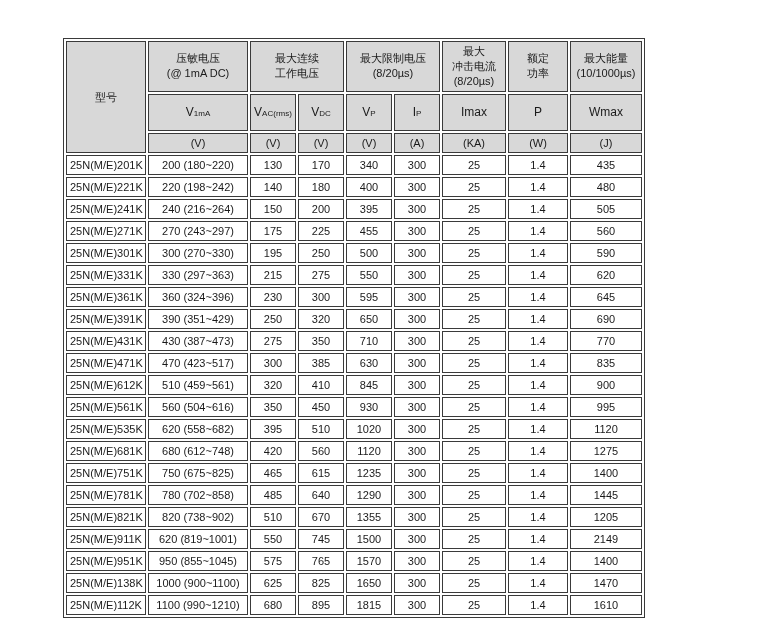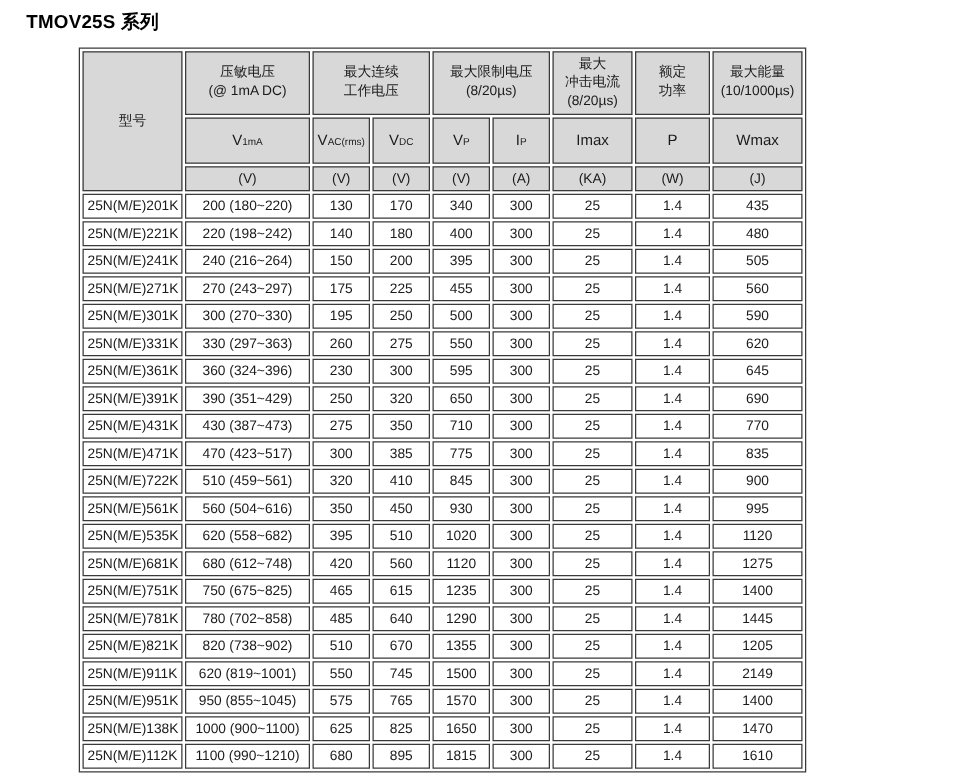--- a/index.html
+++ b/index.html
@@ -48,21 +48,20 @@
   tr.unit-row th { height: 18px; }
   tbody td { height: 20px; padding: 1px 2px; background: #fff; }
   tbody td.model { text-align: left; padding-left: 3px; margin-top: 21px; }
   .sym { font-size: 12px; }
   .sub { font-size: 8px; letter-spacing: 0; }
 </style>
 </head>
 <body>
 
 <div class="page">
-  <div class="title">TMOV25S 系列</div>
 
   <table class="spec">
     <colgroup>
       <col style="width:80px">
         <col style="width:100px">
       <col style="width:46px">
         <col style="width:46px">
       <col style="width:46px">
         <col style="width:46px">
       <col style="width:64px">
@@ -159,21 +158,21 @@
           <td>250</td>
           <td>500</td>
           <td>300</td>
           <td>25</td>
           <td>1.4</td>
           <td>590</td>
         </tr>
         <tr>
           <td class="model">25N(M/E)331K</td>
           <td>330 (297~363)</td>
-          <td>260</td>
+          <td>215</td>
           <td>275</td>
           <td>550</td>
           <td>300</td>
           <td>25</td>
           <td>1.4</td>
           <td>620</td>
         </tr>
         <tr>
           <td class="model">25N(M/E)361K</td>
           <td>360 (324~396)</td>
@@ -205,28 +204,28 @@
           <td>300</td>
           <td>25</td>
           <td>1.4</td>
           <td>770</td>
         </tr>
         <tr>
           <td class="model">25N(M/E)471K</td>
           <td>470 (423~517)</td>
           <td>300</td>
           <td>385</td>
-          <td>775</td>
+          <td>630</td>
           <td>300</td>
           <td>25</td>
           <td>1.4</td>
           <td>835</td>
         </tr>
         <tr>
-          <td class="model">25N(M/E)722K</td>
+          <td class="model">25N(M/E)612K</td>
           <td>510 (459~561)</td>
           <td>320</td>
           <td>410</td>
           <td>845</td>
           <td>300</td>
           <td>25</td>
           <td>1.4</td>
           <td>900</td>
         </tr>
         <tr>

